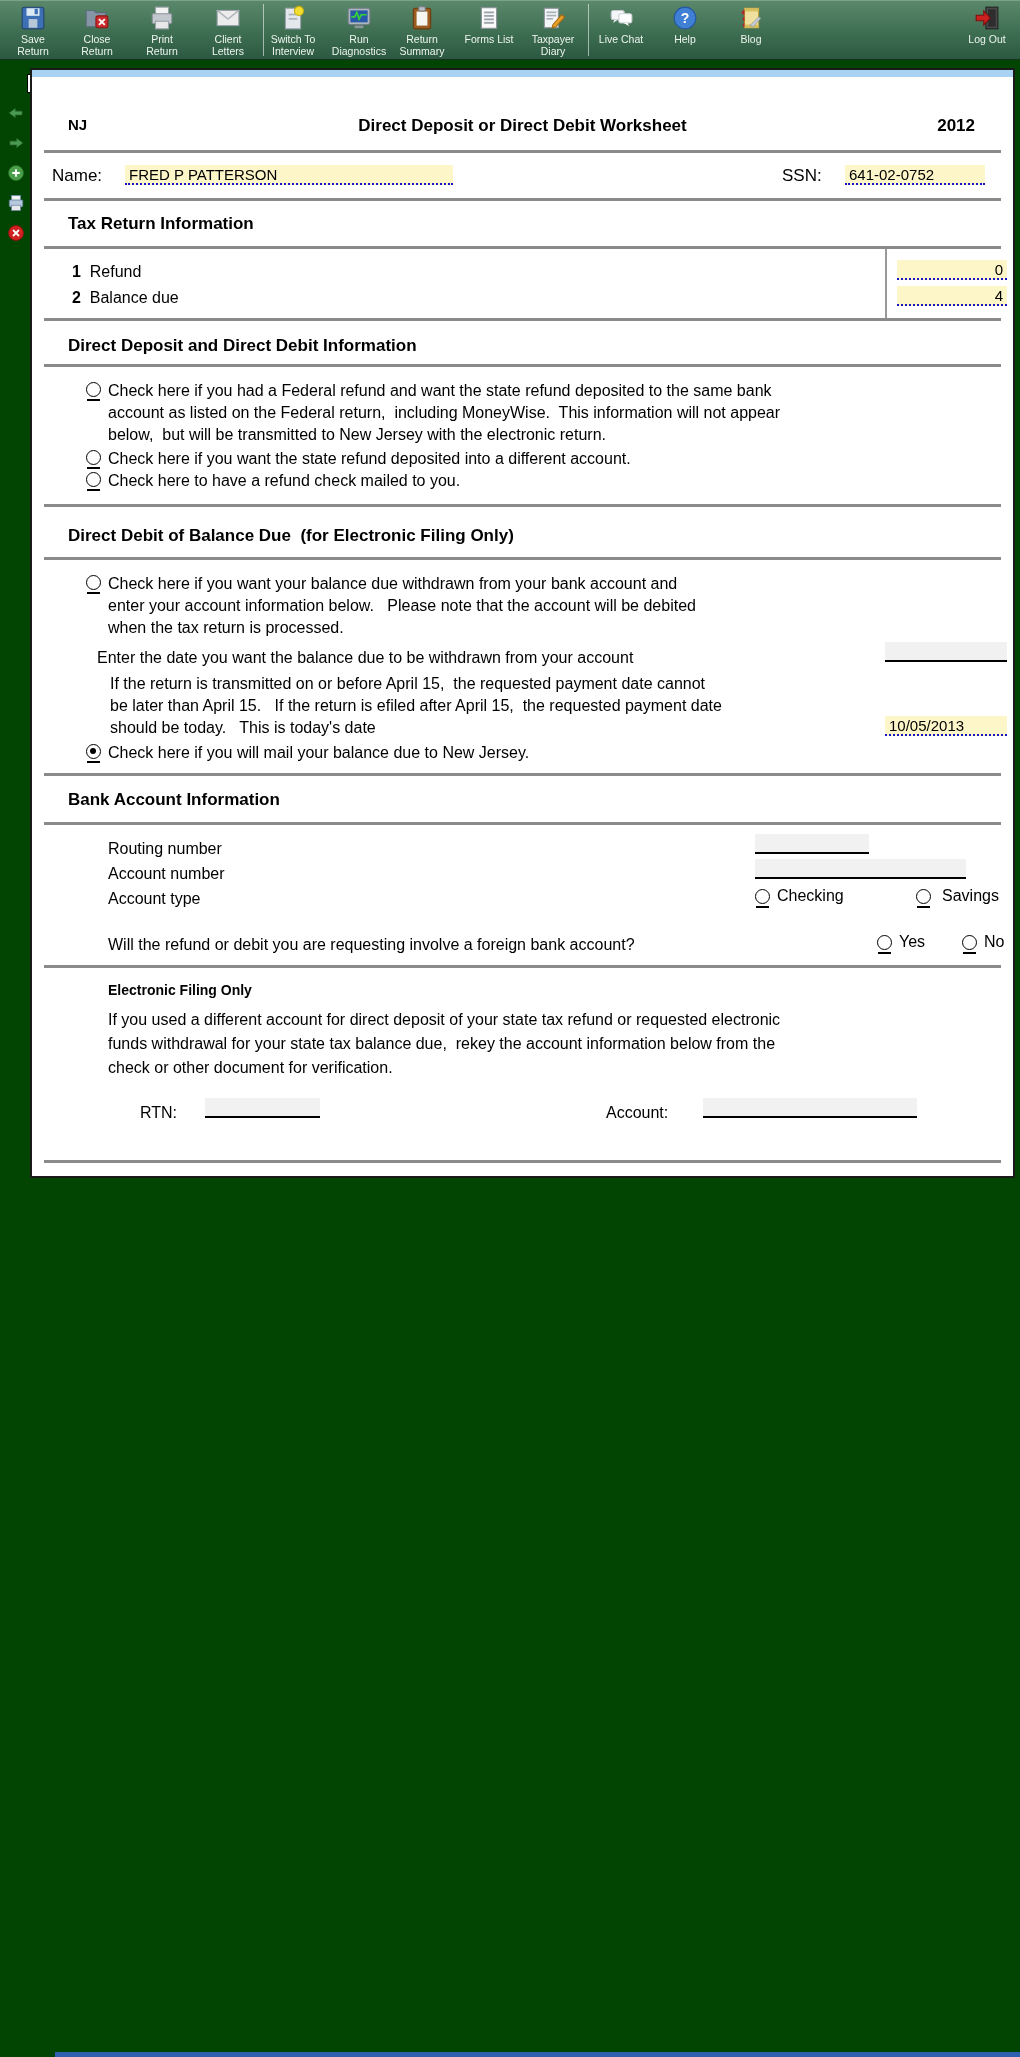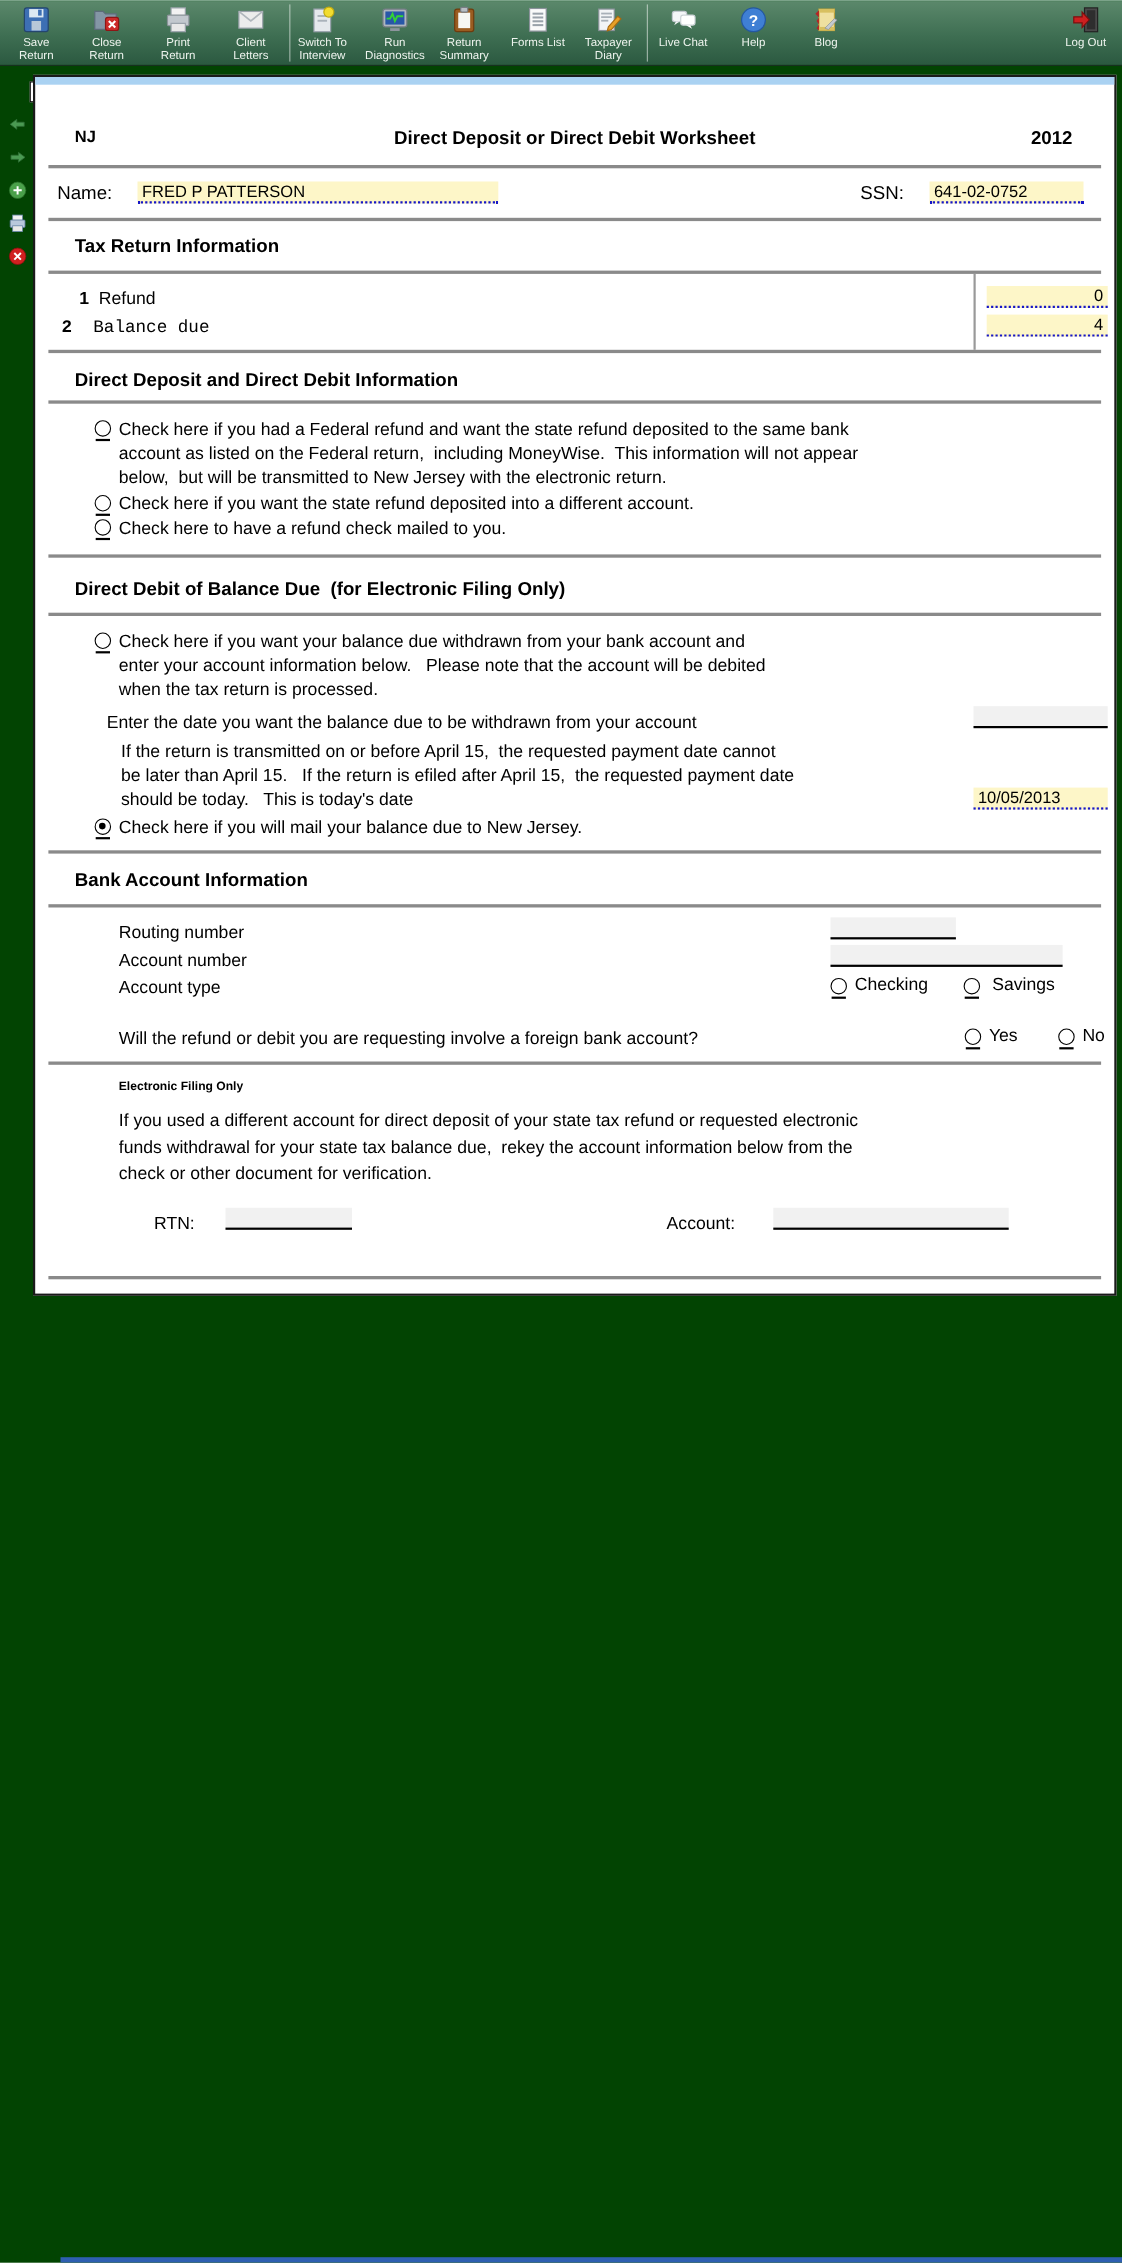--- a/index.html
+++ b/index.html
@@ -262,21 +262,21 @@
     <div class="hr" style="top:128px"></div>
 
     <div class="abs sect-title" style="left:36px;top:144px;">Tax Return Information</div>
     <div class="hr" style="top:176px"></div>
 
     <div class="abs" style="left:853px;top:179px;width:2px;height:69px;background:#999;"></div>
 
     <div class="abs body-txt" style="left:40px;top:191px;"><b>1</b>&nbsp;&nbsp;<span>Refund</span></div>
     <div class="abs fld-y num-val" style="right:6px;top:190px;width:110px;">0</div>
 
-    <div class="abs body-txt" style="left:24px;top:217px;font-family:Liberation Mono, monospace;"><b>2</b>&nbsp;&nbsp;<span>Balance due</span></div>
+    <div class="abs body-txt" style="left:40px;top:217px;"><b>2</b>&nbsp;&nbsp;<span>Balance due</span></div>
     <div class="abs fld-y num-val" style="right:6px;top:216px;width:110px;">4</div>
 
     <div class="hr" style="top:248px"></div>
 
     <div class="abs sect-title" style="left:36px;top:266px;">Direct Deposit and Direct Debit Information</div>
     <div class="hr" style="top:294px"></div>
 
     <div class="abs" style="left:0;right:20px;top:310px;">
       <span class="radio opt-radio"></span>
       <div class="body-txt prewrap opt-text">Check here if you had a Federal refund and want the state refund deposited to the same bank
@@ -326,38 +326,38 @@
     <div class="abs fld-g" style="left:723px;top:764px;width:114px;"></div>
 
     <div class="abs body-txt" style="left:76px;top:793px;">Account number</div>
     <div class="abs fld-g" style="left:723px;top:789px;width:211px;"></div>
 
     <div class="abs body-txt" style="left:76px;top:818px;">Account type</div>
     <div class="abs inline-radio" style="left:723px;top:817px;">
       <span class="radio"></span>
       <span>Checking</span>
     </div>
-    <div class="abs inline-radio" style="left:844px;top:817px;gap:11px;">
+    <div class="abs inline-radio" style="left:884px;top:817px;gap:11px;">
       <span class="radio"></span>
       <span>Savings</span>
     </div>
 
     <div class="abs body-txt" style="left:76px;top:864px;">Will the refund or debit you are requesting involve a foreign bank account?</div>
     <div class="abs inline-radio" style="left:845px;top:863px;">
       <span class="radio"></span>
       <span>Yes</span>
     </div>
     <div class="abs inline-radio" style="left:930px;top:863px;">
       <span class="radio"></span>
       <span>No</span>
     </div>
 
     <div class="hr" style="top:895px"></div>
 
-    <div class="abs" style="left:76px;top:912px;font-size:11px;font-weight:bold;">Electronic Filing Only</div>
+    <div class="abs" style="left:76px;top:912px;font-size:14px;font-weight:bold;">Electronic Filing Only</div>
     <div class="abs body-txt prewrap" style="left:76px;top:938px;line-height:24px;">If you used a different account for direct deposit of your state tax refund or requested electronic
 funds withdrawal for your state tax balance due,  rekey the account information below from the
 check or other document for verification.</div>
 
     <div class="abs body-txt" style="left:108px;top:1032px;">RTN:</div>
     <div class="abs fld-g" style="left:173px;top:1028px;width:115px;"></div>
     <div class="abs body-txt" style="left:574px;top:1032px;">Account:</div>
     <div class="abs fld-g" style="left:671px;top:1028px;width:214px;"></div>
 
     <div class="hr" style="top:1090px"></div>

